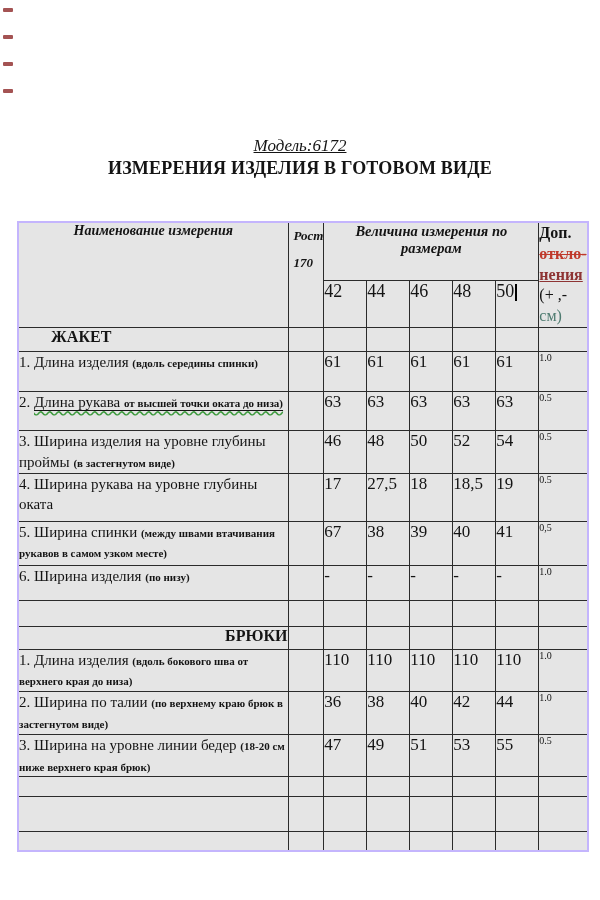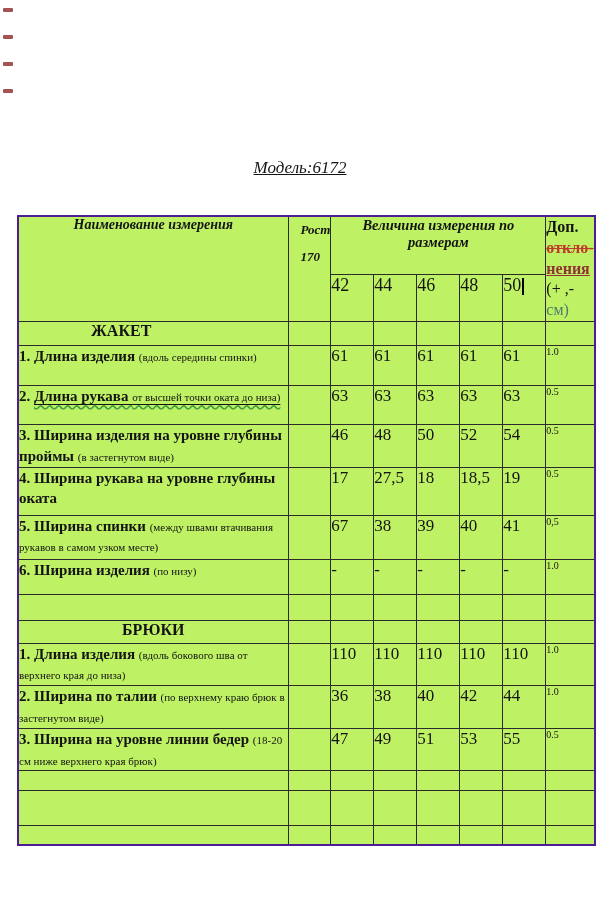--- a/index.html
+++ b/index.html
@@ -1,66 +1,67 @@
 <!DOCTYPE html>
 <html><head>
 <meta charset="utf-8">
 <style>
   html,body{margin:0;padding:0;background:#ffffff;}
   body{width:600px;height:900px;font-family:"Liberation Serif",serif;color:#141414;}
   .doc{position:relative;width:600px;height:900px;background:#fff;overflow:hidden;}
 
   .edge-mark{position:absolute;left:3px;width:10px;height:4px;background:rgba(139,35,35,.78);border-radius:1px;}
 
-  .titles{position:absolute;top:158px;left:0;width:600px;text-align:center;line-height:1.15;}
+  .titles{position:absolute;top:136px;left:0;width:600px;text-align:center;line-height:1.15;}
   .model{font-style:italic;font-size:17px;text-decoration:underline;}
   .main-title{font-weight:bold;font-size:18px;margin-top:2px;letter-spacing:.2px;}
 
-  table.meas{position:absolute;left:17px;top:215px;border-collapse:collapse;table-layout:fixed;
-    border:2px solid #4c1d95;background:#bef264;}
+  table.meas{position:absolute;left:17px;top:221px;border-collapse:collapse;table-layout:fixed;
+    border:2px solid #c4b5fd;background:#e5e5e5;}
   table.meas td{border:1px solid #2b2b2b;padding:0;vertical-align:top;overflow:hidden;}
 
   td.name-h{text-align:center;vertical-align:middle;font-style:italic;font-weight:bold;font-size:14px;}
   td.rost-h{font-style:italic;font-weight:bold;font-size:13px;}
-  .rost-inner{padding:5px 0 0 12px;}
+  .rost-inner{padding:5px 0 0 5px;}
   .rost-inner div{margin-bottom:11px;}
   td.sizes-group{font-style:italic;font-weight:bold;font-size:14.5px;text-align:center;vertical-align:middle;}
   td.size-h{font-size:18px;padding:2px 0 0 8px;vertical-align:middle;}
   .cursor{display:inline-block;width:2px;height:17px;background:#000;vertical-align:text-bottom;margin-left:1px;}
   td.tol-h{font-size:16px;line-height:1.3;padding:2px 2px 0 3px;font-weight:bold;}
   .strike{color:#c0392b;text-decoration:line-through;}
   .dred{color:#8e3434;text-decoration:underline;}
   .cmc{color:#4e7b70;font-weight:normal;}
   .tolp{font-weight:normal;}
 
   td.sec{font-weight:bold;font-size:16px;padding:2px 0 0 0;}
-  td.sec.jacket{padding-left:72px;}
-  td.sec.trousers{text-align:center;}
+  td.sec.jacket{padding-left:32px;}
+  td.sec.trousers{text-align:right;}
 
   td.name-cell{padding:1px 4px 0 4px;line-height:1.3;}
-  .lbl{font-size:15px;font-weight:bold;}
-  .note{font-size:11px;font-weight:normal;}
+  .lbl{font-size:15px;font-weight:normal;}
+  .note{font-size:11px;font-weight:bold;}
   td.val{font-size:17px;padding:2px 0 0 8px;}
   td.tol{font-size:10px;padding:3px 0 0 6px;}
 
   .wavy{text-decoration:underline wavy #3f9b40;text-underline-offset:3px;}
   .usol{text-decoration:underline;margin-top:16px;}
 </style>
 </head>
 <body>
 
 <div class="doc">
 
   <div class="edge-mark" style="top:8px"></div>
   <div class="edge-mark" style="top:35px"></div>
   <div class="edge-mark" style="top:62px"></div>
   <div class="edge-mark" style="top:89px"></div>
 
   <div class="titles">
     <div class="model">Модель:6172</div>
+    <div class="main-title">ИЗМЕРЕНИЯ ИЗДЕЛИЯ В ГОТОВОМ ВИДЕ</div>
   </div>
 
   <table class="meas">
     <colgroup>
       <col style="width:270px">
         <col style="width:32px">
       <col style="width:43px">
         <col style="width:43px">
         <col style="width:43px">
       <col style="width:43px">

